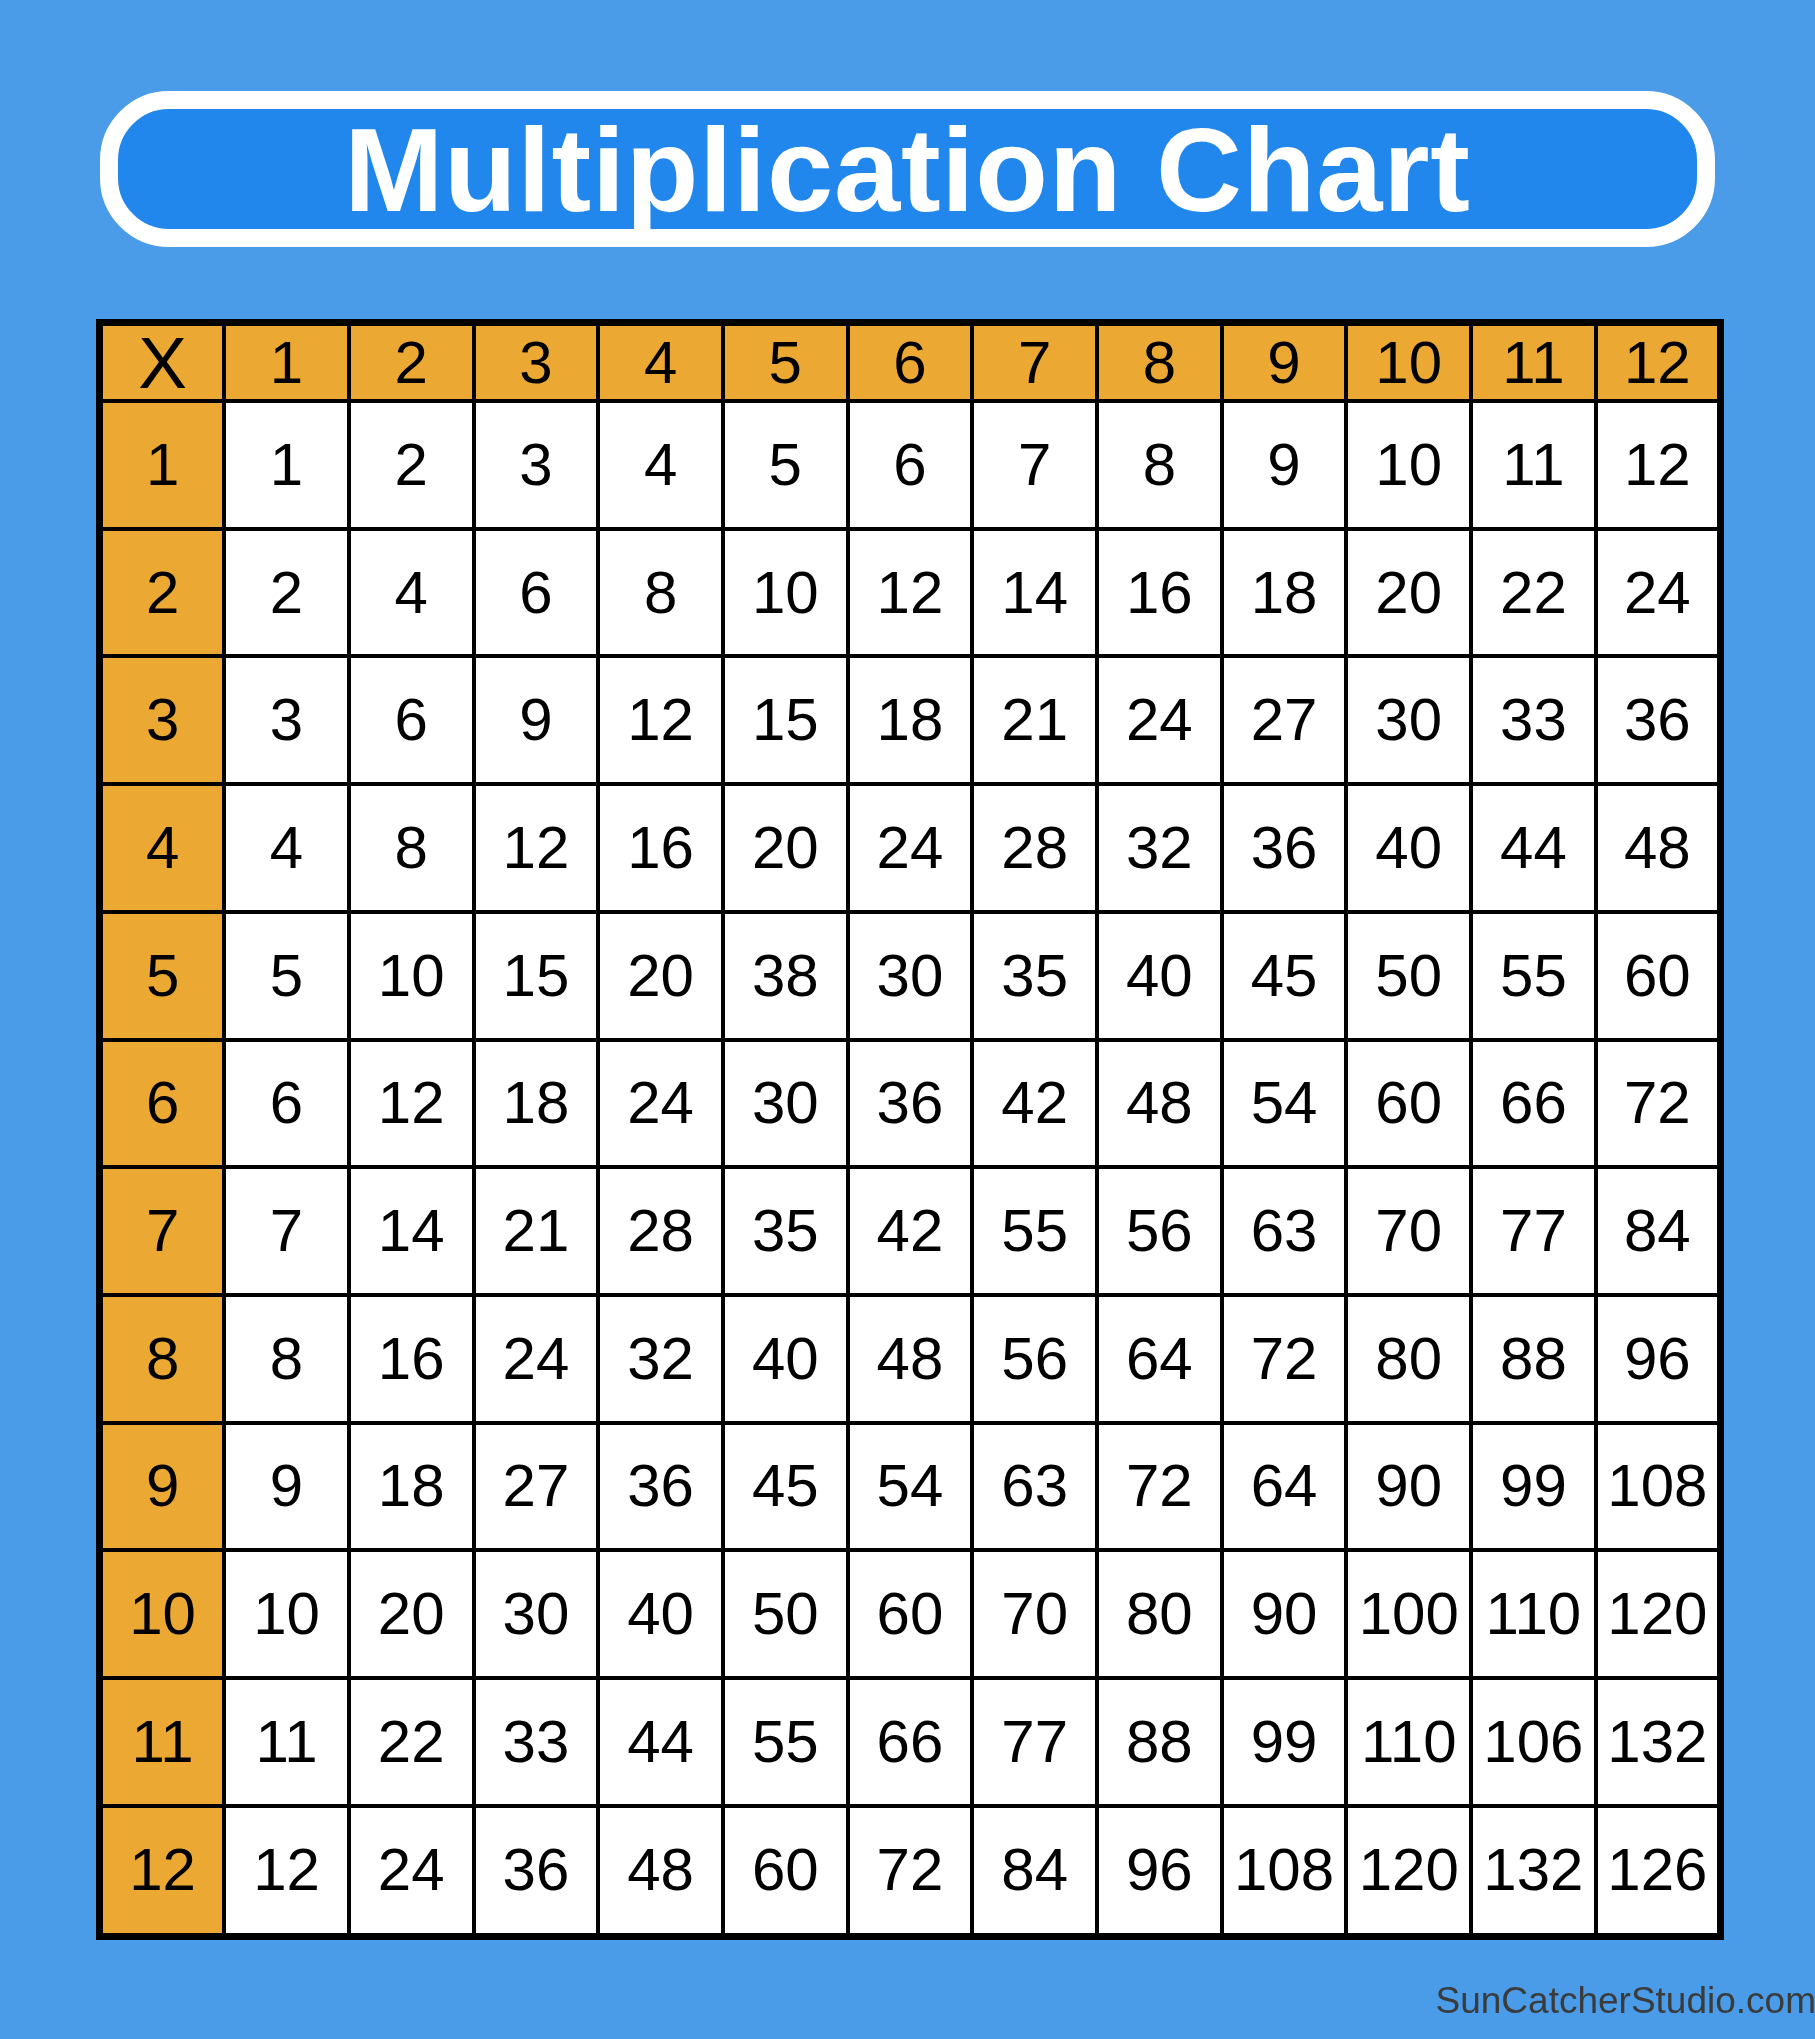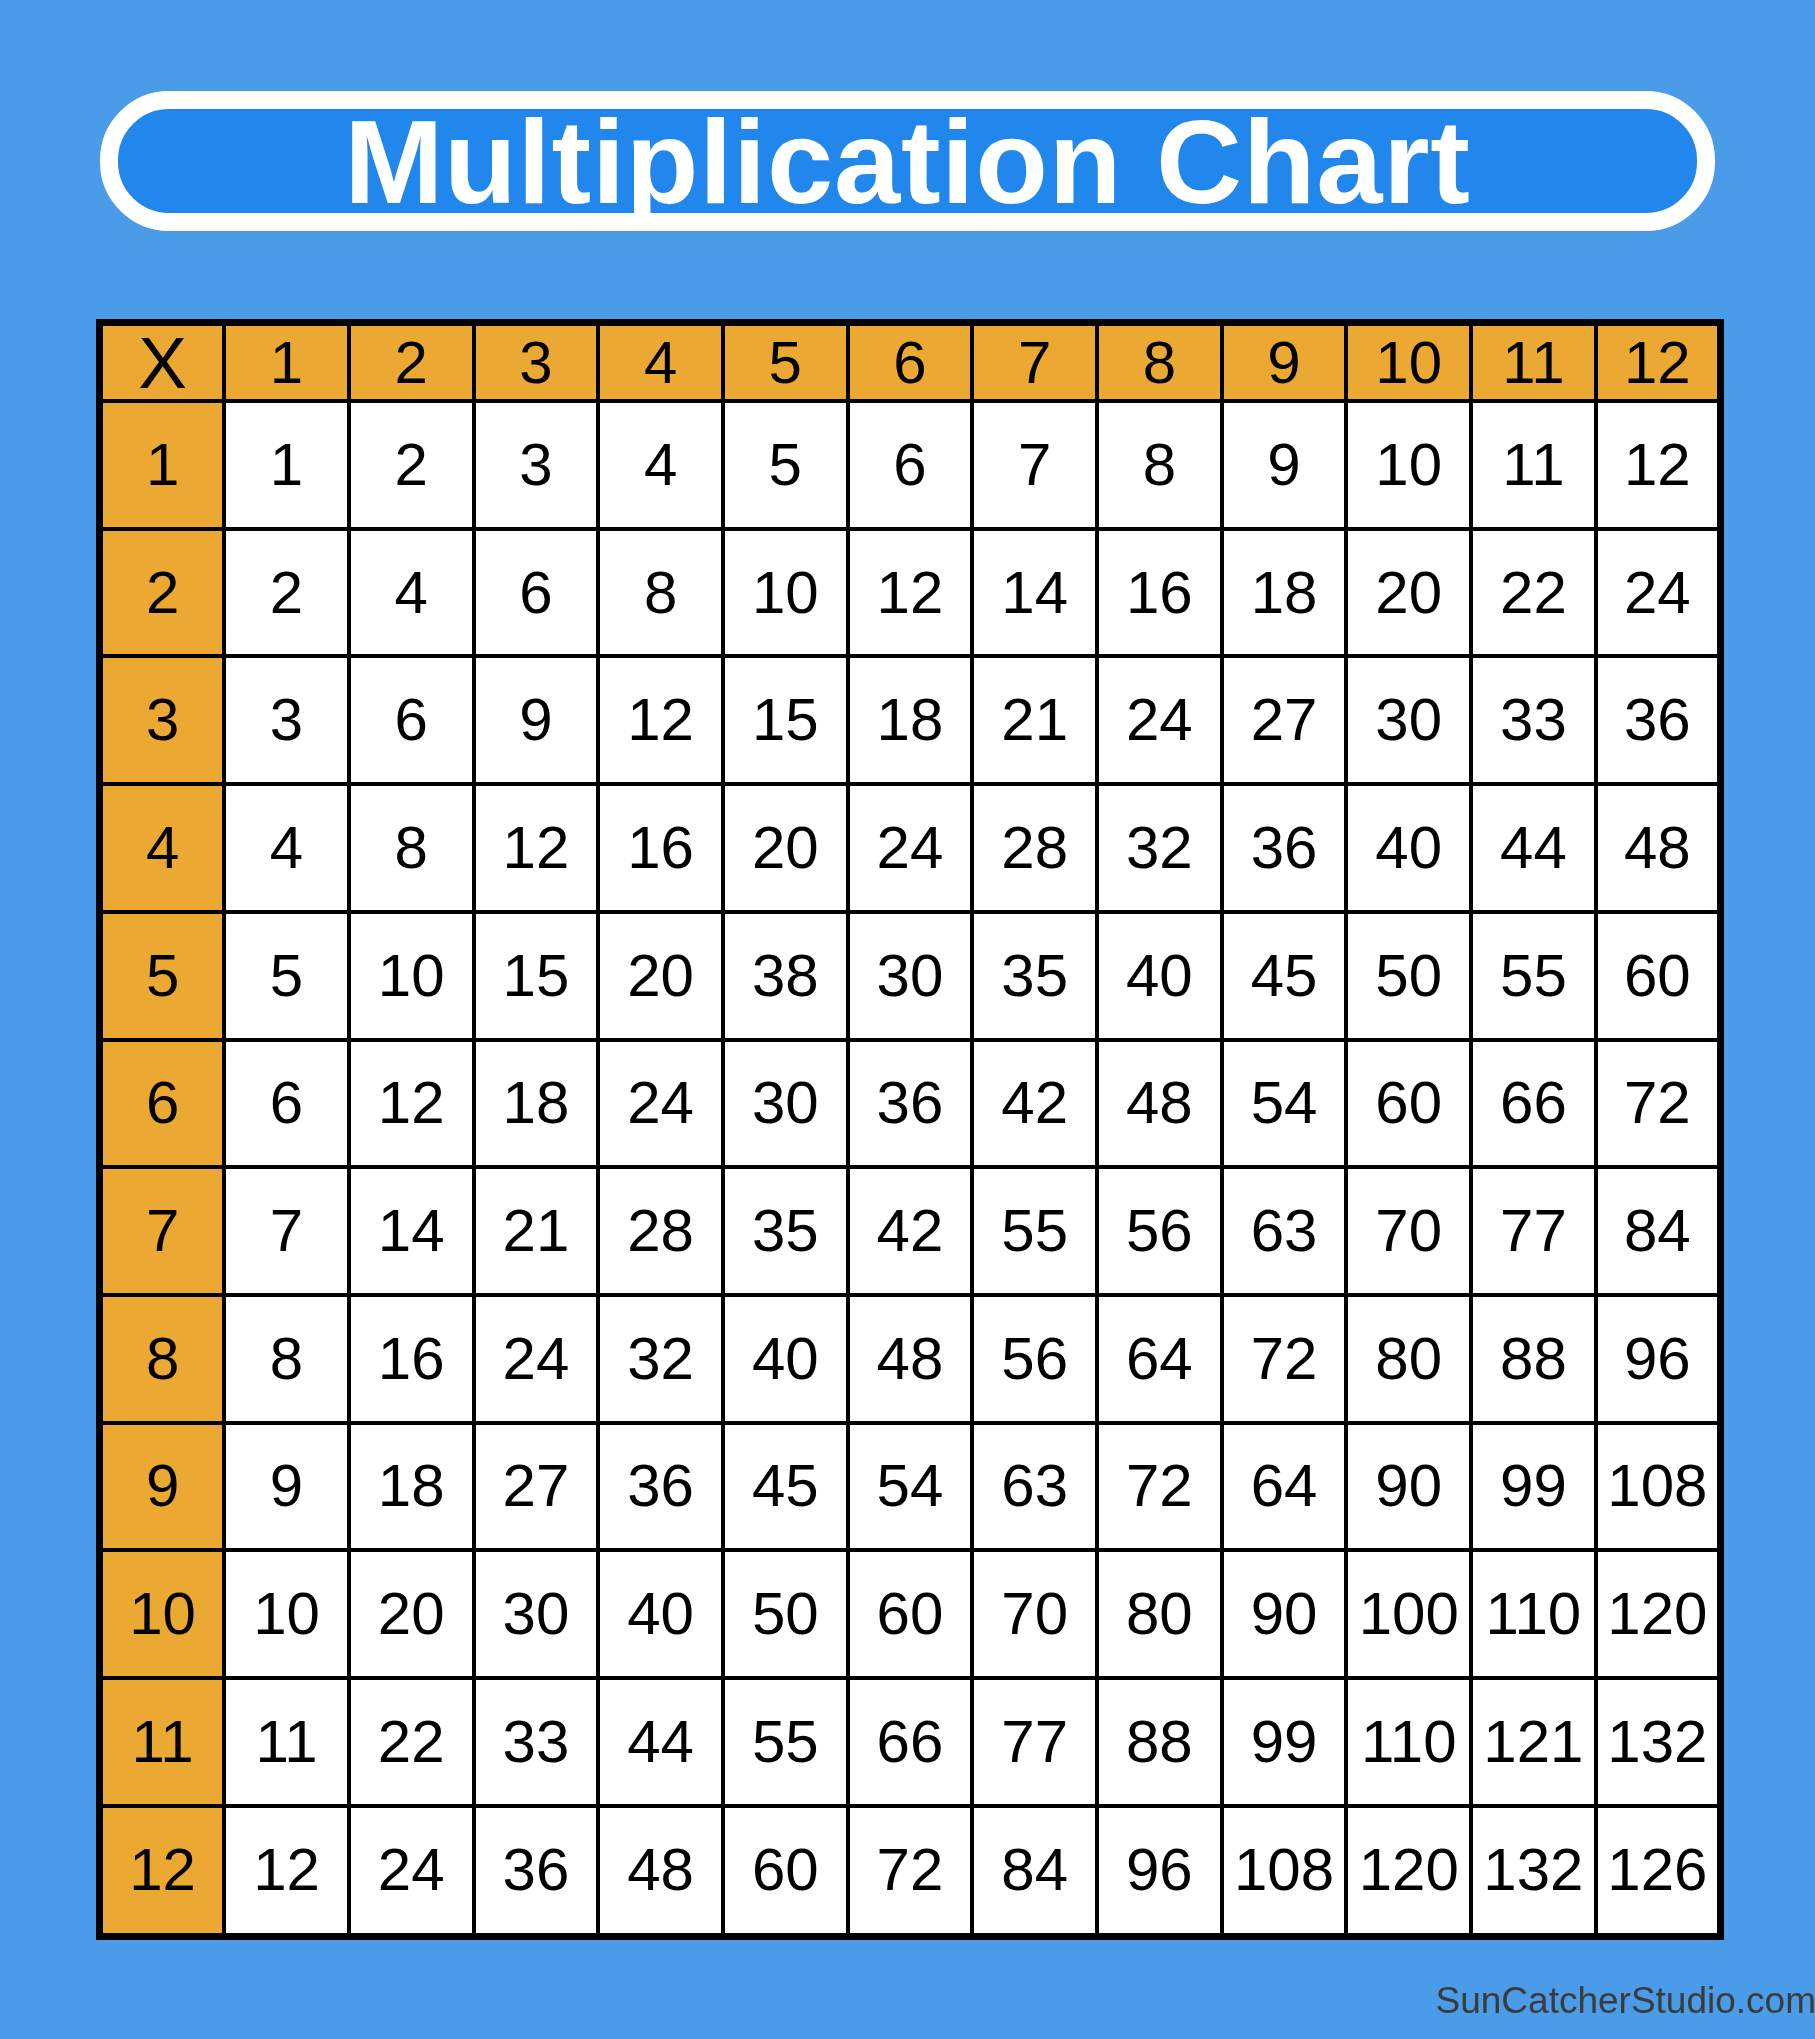--- a/index.html
+++ b/index.html
@@ -12,21 +12,21 @@
     position: relative;
     overflow: hidden;
     background: var(--background, #4A9BE8);
     font-family: "Liberation Sans", sans-serif;
   }
   .banner {
     position: absolute;
     left: 100px;
     top: 91px;
     width: 1615px;
-    height: 140px;
+    height: 156px;
     box-sizing: border-box;
     background: var(--banner-fill, #2287ED);
     border: 18px solid var(--banner-border, #FFFFFF);
     border-radius: 69px;
     display: flex;
     align-items: center;
     justify-content: center;
   }
   .banner h1 {
     margin: 0;
@@ -264,21 +264,21 @@
           <td>11</td>
           <td>22</td>
           <td>33</td>
           <td>44</td>
           <td>55</td>
           <td>66</td>
           <td>77</td>
           <td>88</td>
           <td>99</td>
           <td>110</td>
-          <td>121</td>
+          <td>106</td>
           <td>132</td>
         </tr>
         <tr>
           <th>12</th>
           <td>12</td>
           <td>24</td>
           <td>36</td>
           <td>48</td>
           <td>60</td>
           <td>72</td>

